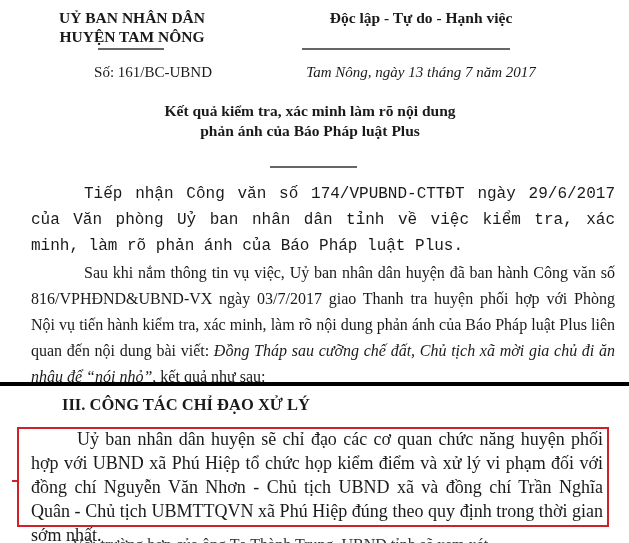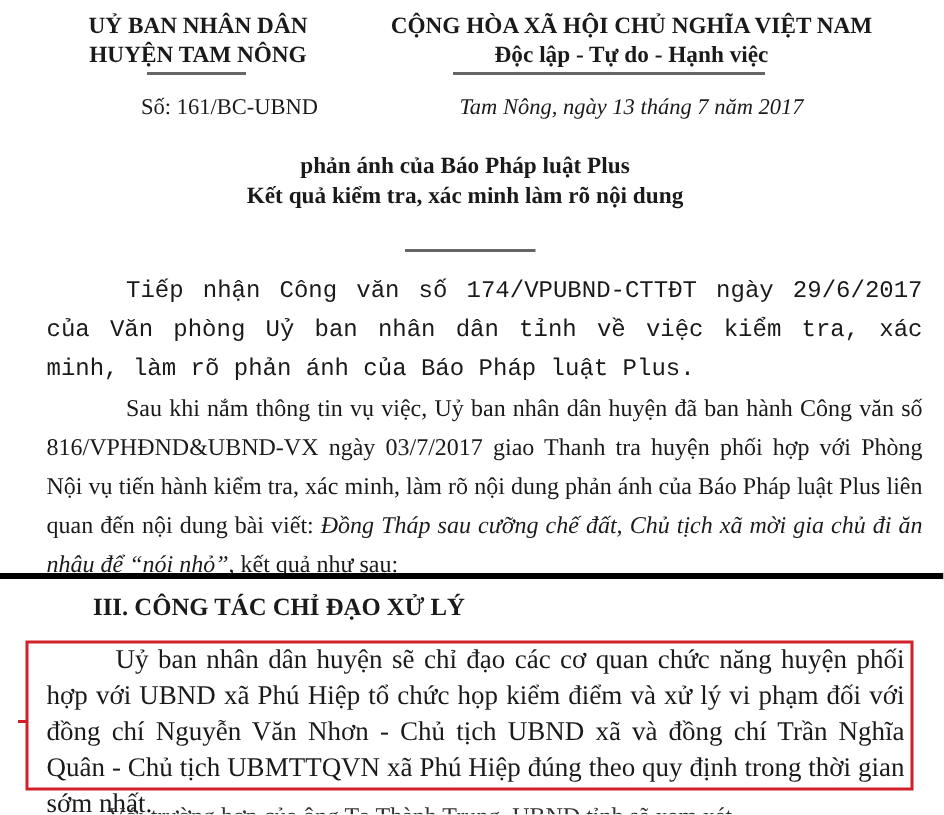--- a/index.html
+++ b/index.html
@@ -32,31 +32,30 @@
 </head>
 <body>
 
 <div class="abs hdr-left">
   <div>UỶ BAN NHÂN DÂN</div>
   <div>HUYỆN TAM NÔNG</div>
 </div>
 <div class="abs ul-left"></div>
 
 <div class="abs hdr-right">
-  <div>CỘNG HÒA XÃ HỘI CHỦ NGHĨA VIỆT NAM</div>
   <div>Độc lập - Tự do - Hạnh việc</div>
 </div>
 <div class="abs ul-right"></div>
 
 <div class="abs so">Số: 161/BC-UBND</div>
 <div class="abs date">Tam Nông, ngày 13 tháng 7 năm 2017</div>
 
 <div class="abs title-block">
+  <div>Kết quả kiểm tra, xác minh làm rõ nội dung</div>
   <div>phản ánh của Báo Pháp luật Plus</div>
-  <div>Kết quả kiểm tra, xác minh làm rõ nội dung</div>
 </div>
 <div class="abs ul-title"></div>
 
 <div class="abs para p1"><span class="indent"></span><span>Tiếp nhận Công văn số 174/VPUBND-CTTĐT ngày 29/6/2017 của Văn phòng Uỷ ban nhân dân tỉnh về việc kiểm tra, xác minh, làm rõ phản ánh của Báo Pháp luật Plus.</span></div>
 
 <div class="abs para p2"><span class="indent"></span><span>Sau khi nắm thông tin vụ việc, Uỷ ban nhân dân huyện đã ban hành Công văn số 816/VPHĐND&amp;UBND-VX ngày 03/7/2017 giao Thanh tra huyện phối hợp với Phòng Nội vụ tiến hành kiểm tra, xác minh, làm rõ nội dung phản ánh của Báo Pháp luật Plus liên quan đến nội dung bài viết: </span><span class="em">Đồng Tháp sau cưỡng chế đất, Chủ tịch xã mời gia chủ đi ăn nhậu để “nói nhỏ”</span><span>, kết quả như sau:</span></div>
 
 <div class="abs divider"></div>
 
 <div class="abs section-heading">III. CÔNG TÁC CHỈ ĐẠO XỬ LÝ</div>

